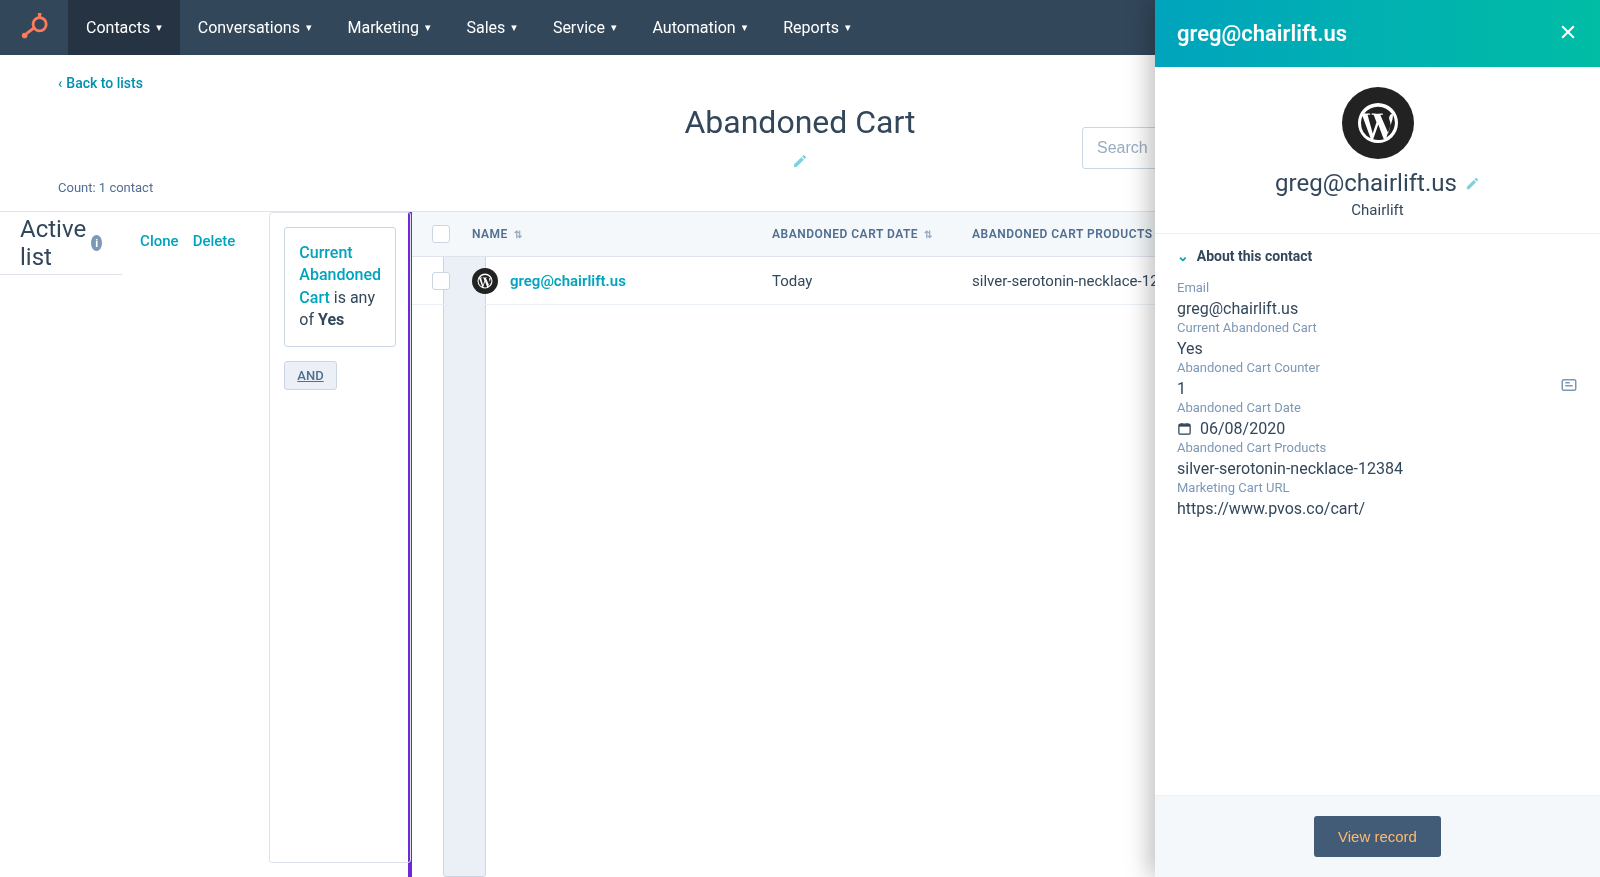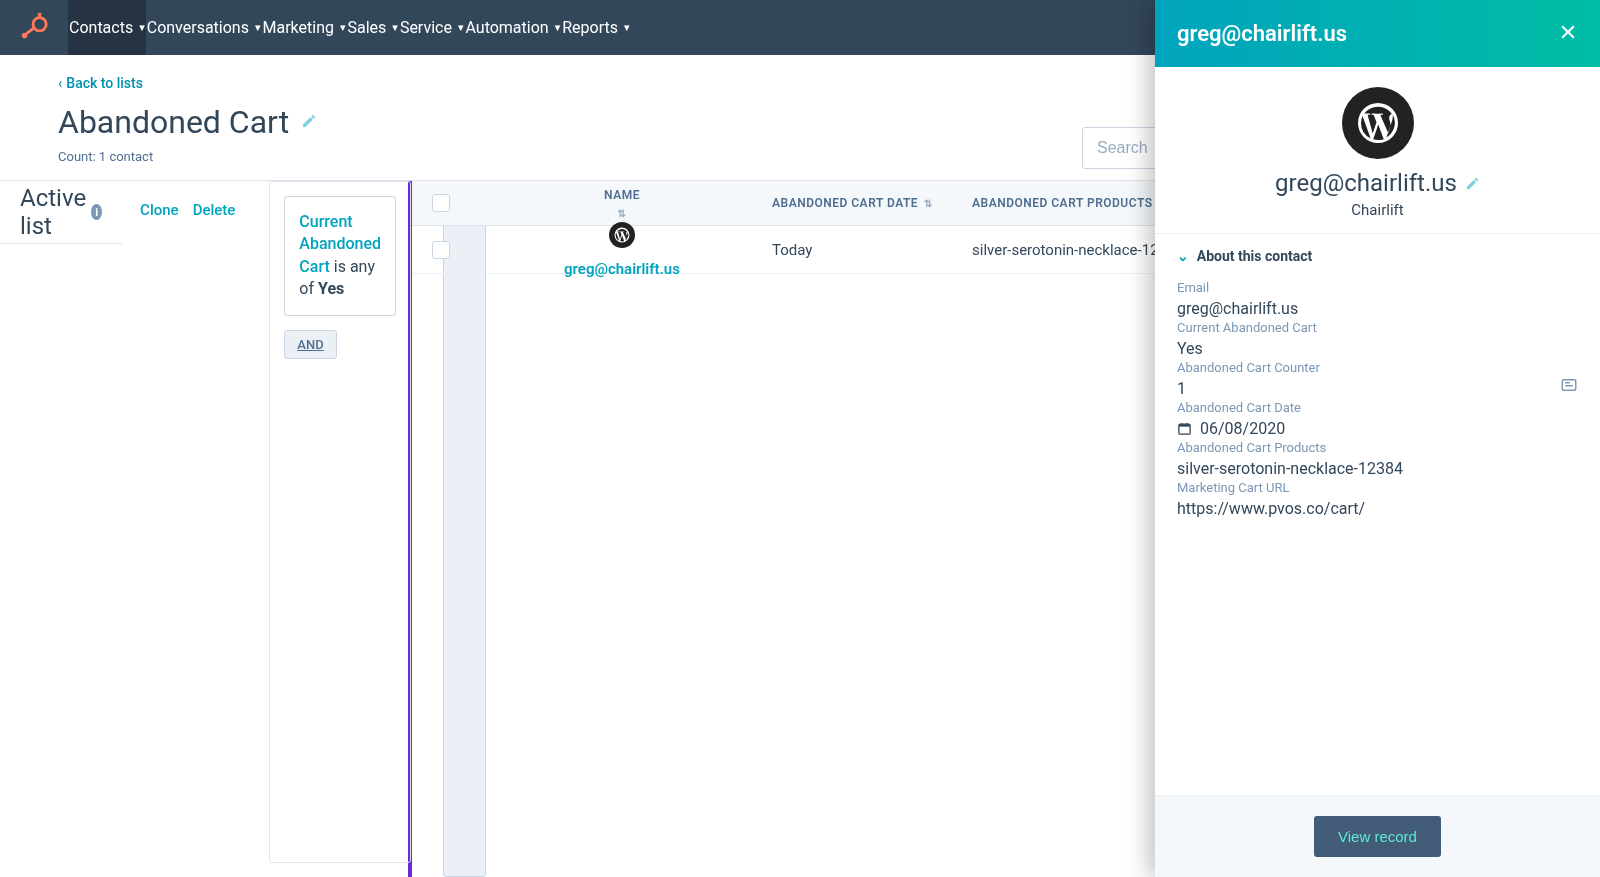--- a/index.html
+++ b/index.html
@@ -22,21 +22,21 @@
     color: #fff;
   }
   .topnav .logo {
     width: 68px;
     height: 55px;
     display: flex; align-items: center; justify-content: center;
   }
   .topnav .nav-item {
     height: 55px;
     display: flex; align-items: center;
-    padding: 0 1px;
+    padding: 0 18px;
     color: #fff;
     font-size: 16px;
     cursor: pointer;
   }
   .topnav .nav-item.active {
     background: #253342;
   }
   .chev { margin-left: 6px; font-size: 11px; }
 
   
@@ -54,21 +54,21 @@
     position: relative;
   }
   .back-link {
     color: #0091ae;
     font-size: 14px;
     cursor: pointer;
     display: flex; align-items: center; gap: 4px;
     font-weight: 500;
   }
   .list-title-row {
-    display:flex; align-items: center; gap: 12px; margin-top: 8px;
+    display:flex; align-items: center; gap: 12px; margin-top: 8px; flex-direction: column;
   }
   .list-title {
     font-size: 32px;
     font-weight: 400;
     color: #33475b;
   }
   .pencil {
     color: #7fd1de;
     cursor: pointer;
   }
@@ -146,21 +146,21 @@
 
   
   .table-area { flex:1; overflow:hidden; }
   .thead {
     display:flex; align-items:center;
     height:45px; background:#f5f8fa; border-bottom:1px solid #dfe3eb;
     font-size:12px; font-weight:600; letter-spacing: .5px; color:#506e91;
     padding-left: 20px;
   }
   .col-chk { width: 40px; display:flex; align-items:center; }
-  .col-name { width: 300px; display:flex; align-items:center; gap:6px;flex-direction:column;}
+  .col-name { width: 300px; display:flex; align-items:center; gap:6px;}
   .col-date { width: 200px; display:flex; align-items:center; gap:6px;}
   .col-prod { flex:1; display:flex; align-items:center; gap:6px;}
   .sort-icon { font-size:10px; color:#99acc2;}
   .trow {
     display:flex; align-items:center; height:48px;
     border-bottom:1px solid #eaf0f6; padding-left:20px; font-size:15px;
   }
   .chk {
     width:18px; height:18px; border:1px solid #cbd6e2; border-radius:3px; background:#fff; cursor:pointer;
   }
@@ -213,21 +213,21 @@
   .prop-label { font-size:13px; color:#7c98b6; }
   .prop-value { font-size:16px; color:#33475b; margin-top:4px; display:flex; align-items:center; gap:8px;}
   .card-icon {
     position:absolute; right:0; top:16px; color:#7c98b6; cursor:pointer;
   }
   .side-footer {
     background:#f5f8fa; padding: 20px; display:flex; justify-content:center;
     border-top:1px solid #eaf0f6;
   }
   .view-record-btn {
-    background:#425b76; color:#5eead4; border:none; border-radius:3px;
+    background:#425b76; color:#fdba74; border:none; border-radius:3px;
     padding: 12px 24px; font-size:15px; font-weight:500; cursor:pointer;
   }
 </style>
 </head>
 <body>
 
 <div class="topnav">
   <div class="logo">
     <svg width="30" height="30" viewBox="0 0 32 32">
       <circle cx="6" cy="24" r="3" fill="#ff7a59"></circle>

